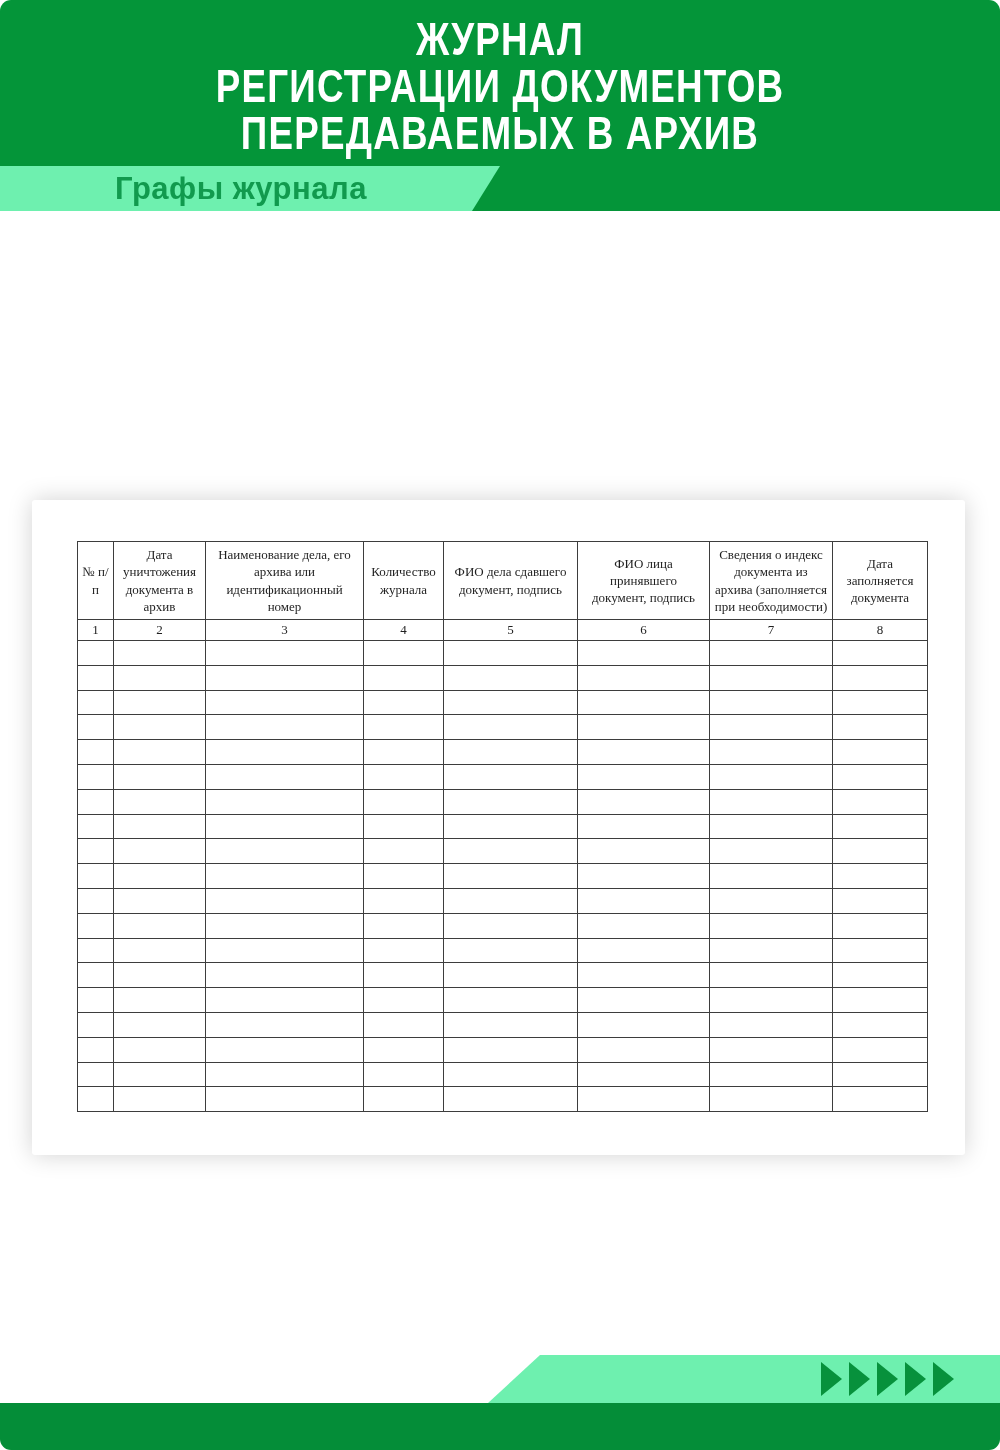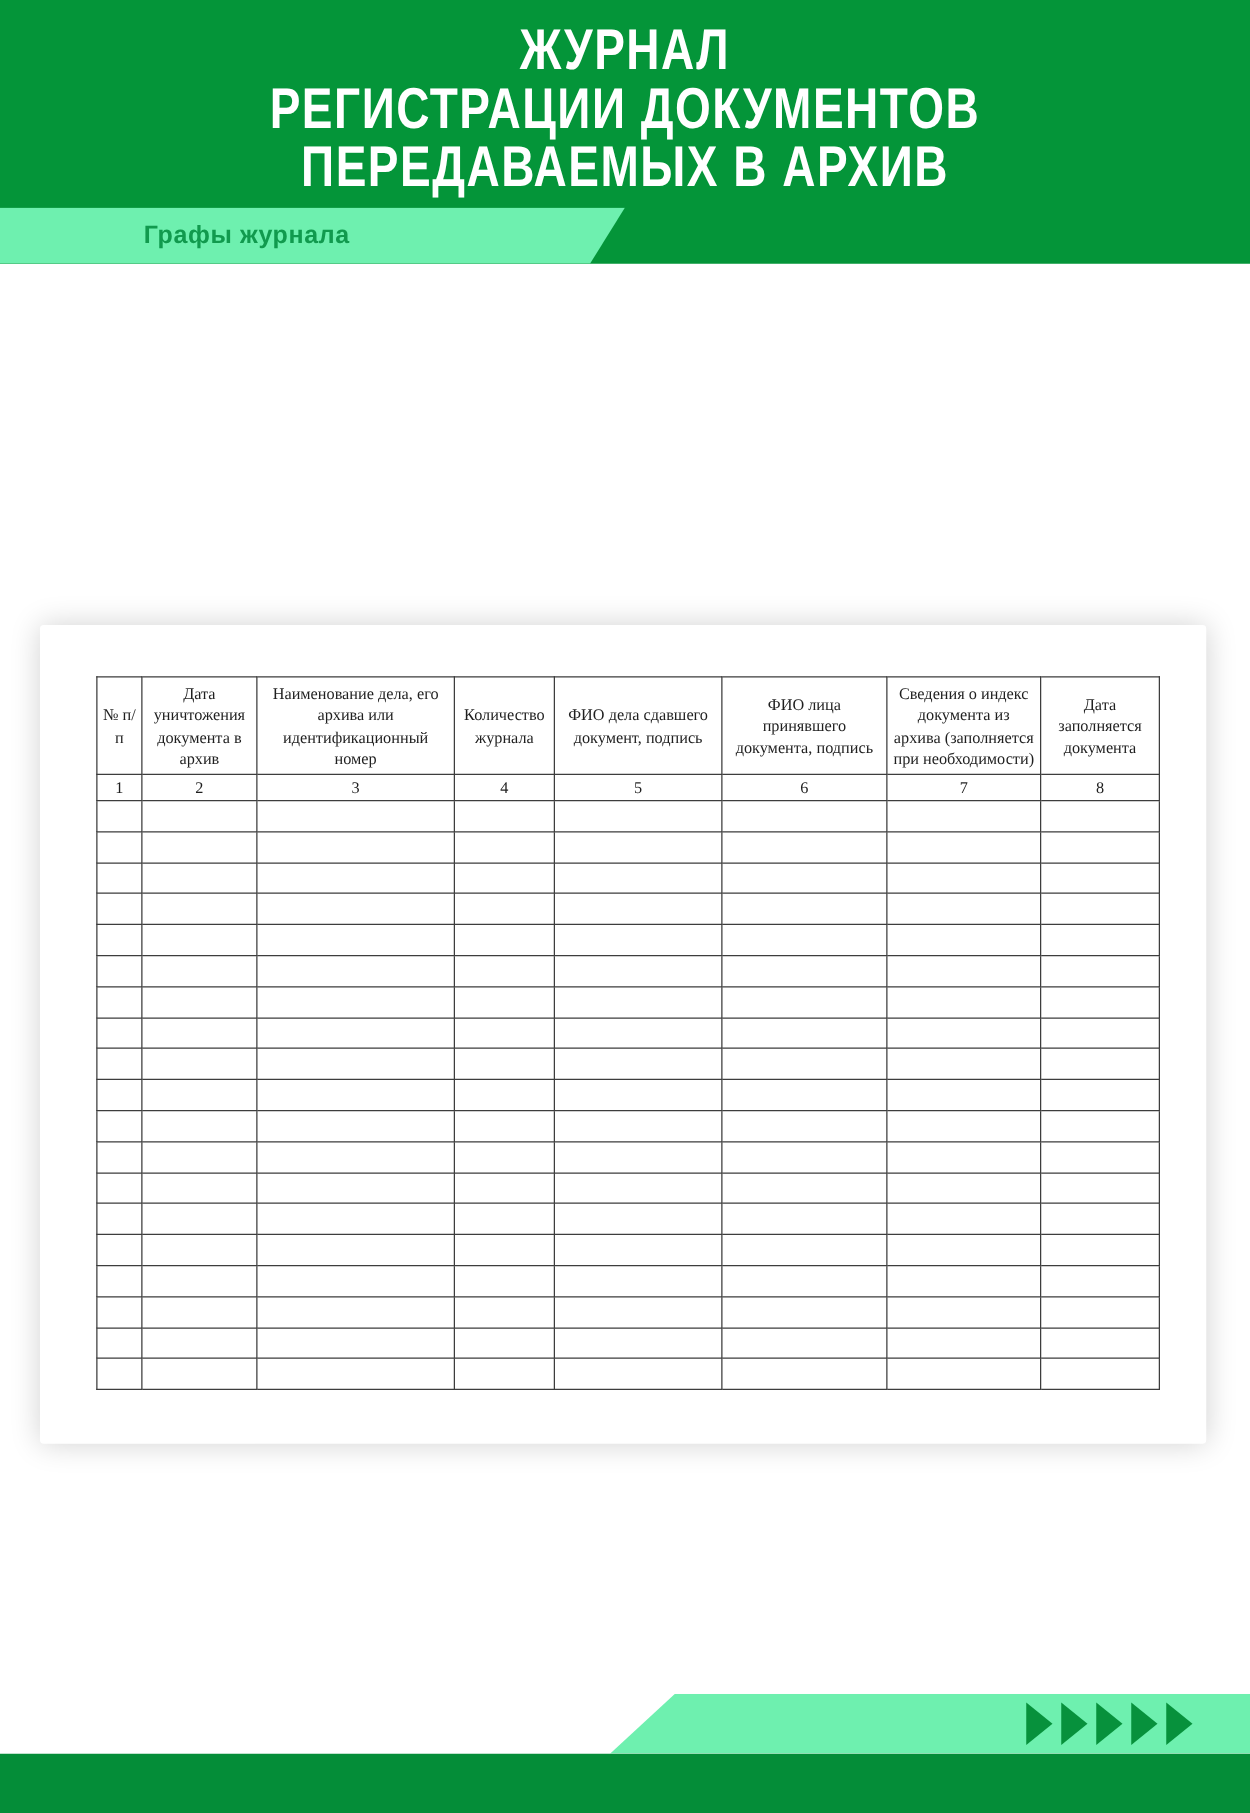--- a/index.html
+++ b/index.html
@@ -1,19 +1,20 @@
 <!DOCTYPE html>
 <html style="--green: #049539; --mint: #6ef0af; --title-text: #ffffff; --subtitle-text: #119a4e; --border-color: #3d3d3d; --arrow-green: #07913c; --strip-green: #048d38;"><head>
 <meta charset="utf-8">
 <style>
   html,body { margin:0; padding:0; background:#ffffff; }
   .page {
     position:relative; width:1000px; height:1450px;
     background:#ffffff; overflow:hidden;
     font-family:"Liberation Sans", sans-serif;
+    border-radius:11px;
   }
 
   
   .header-banner {
     position:absolute; top:0; left:0; width:1000px; height:211px;
     background:var(--green,#049539);
   }
   .page-title {
     position:absolute; top:0; left:0; right:0;
     padding-top:16px; text-align:center; color:var(--title-text,#ffffff);
@@ -24,21 +25,21 @@
     white-space:nowrap;
   }
   .subtitle-band {
     position:absolute; left:0; top:166px; width:500px; height:45px;
     background:var(--mint,#6ef0af);
     clip-path:polygon(0 0, 100% 0, calc(100% - 28px) 100%, 0 100%);
     display:flex; align-items:center;
     padding-left:115px; box-sizing:border-box;
   }
   .subtitle-label {
-    color:var(--subtitle-text,#119a4e); font-size:20px; font-weight:600;
+    color:var(--subtitle-text,#119a4e); font-size:31px; font-weight:600;
     letter-spacing:0.5px;
   }
 
   
   .document-card {
     position:absolute; left:32px; top:500px; width:933px; height:655px;
     background:#ffffff; border-radius:3px;
     box-shadow:0 0 24px rgba(0,0,0,0.18);
   }
   table.journal-table {
@@ -109,21 +110,21 @@
           <col style="width: 123px;">
           <col style="width: 95px;">
         </colgroup>
       <thead>
         <tr class="header-row">
             <th>№ п/п</th>
             <th>Дата уничтожения документа в архив</th>
             <th>Наименование дела, его архива или идентификационный номер</th>
             <th>Количество журнала</th>
             <th>ФИО дела сдавшего документ, подпись</th>
-            <th>ФИО лица принявшего документа, подпись</th>
+            <th>ФИО лица принявшего документ, подпись</th>
             <th>Сведения о индекс документа из архива (заполняется при необходимости)</th>
             <th>Дата заполняется документа</th>
           </tr>
         <tr class="number-row">
             <th>1</th>
             <th>2</th>
             <th>3</th>
             <th>4</th>
             <th>5</th>
             <th>6</th>

